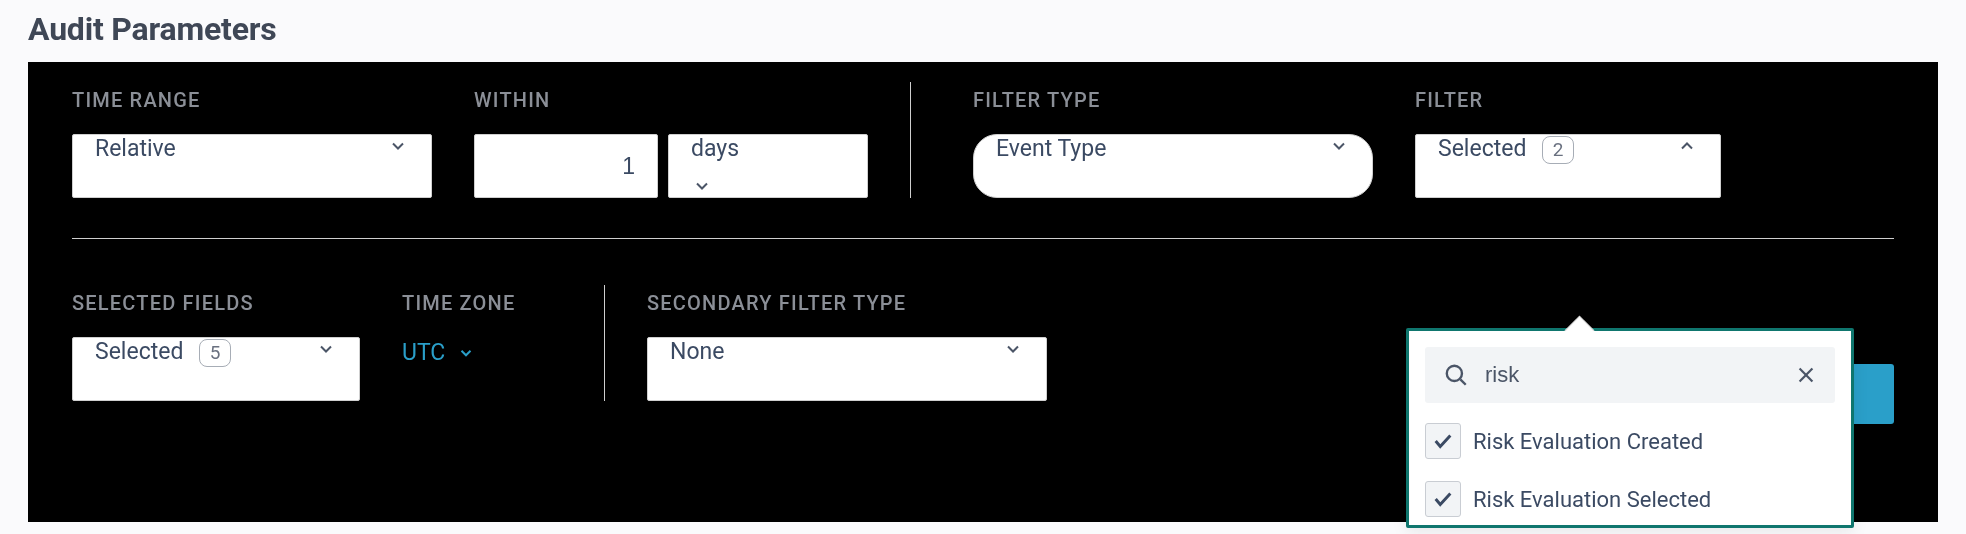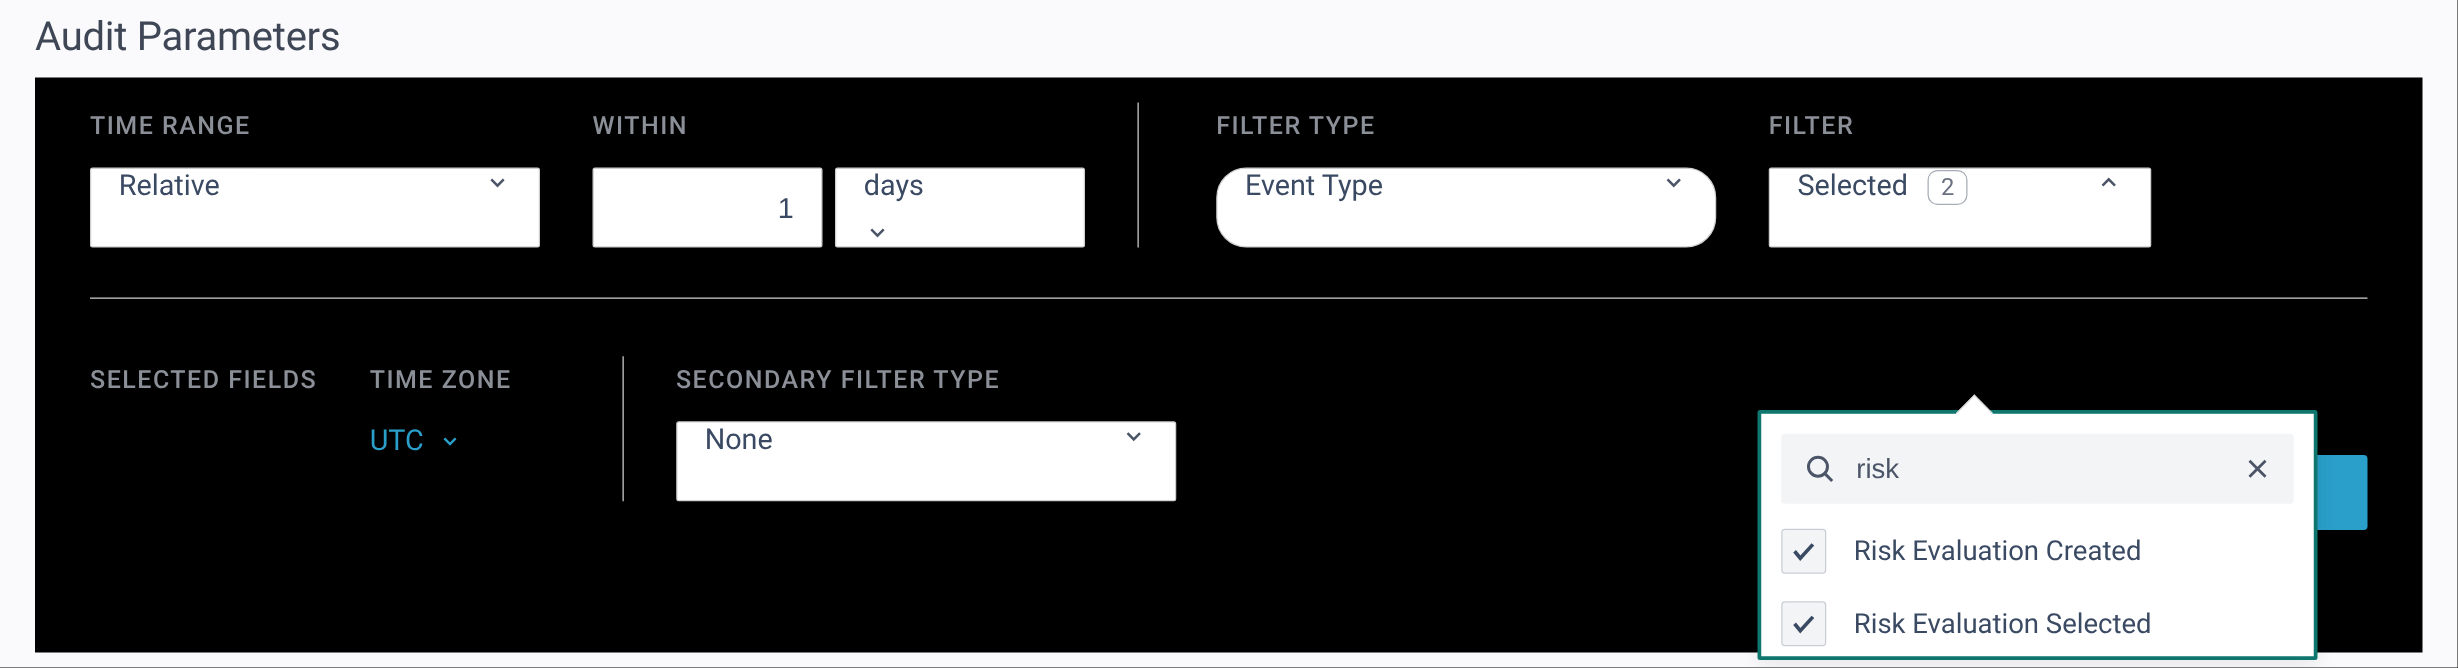--- a/index.html
+++ b/index.html
@@ -9,21 +9,21 @@
     width: 1966px;
     height: 534px;
     overflow: hidden;
     color: #4a5366;
   }
   .page {
     padding: 0 28px;
   }
   .page-title {
     font-size: 32px;
-    font-weight: 400;
+    font-weight: 700;
     color: #3f4756;
     padding: 10px 0 14px 0;
     letter-spacing: -0.2px;
   }
   .panel {
     background: #000000;
     padding: 26px 44px 30px 44px;
     position: relative;
     min-height: 460px;
   }
@@ -157,21 +157,21 @@
     outline:none;
   }
   .dd-search .sicon, .dd-search .xicon {
     color:#4b5567;
     display:flex; align-items:center; justify-content:center;
   }
   .dd-items { padding: 12px 16px 8px 16px; display:flex; flex-direction:column; gap:22px; }
   .dd-item {
     display:flex;
     align-items:center;
-    gap:22px;
+    gap:12px;
     cursor:pointer;
   }
   .cb {
     width:36px; height:36px;
     border:1px solid #c9cdd3;
     border-radius:3px;
     background:#f2f4f6;
     display:flex;align-items:center;justify-content:center;
     color:#3b4a63;
   }
@@ -265,20 +265,31 @@
           </span>
         </div>
       </div>
 
     </div>
 
     <div class="row row2">
 
       <div class="field">
         <div class="label">SELECTED FIELDS</div>
+        <div class="select w-selected-fields">
+          <span class="text">
+            <span>Selected</span>
+            <span class="badge">5</span>
+          </span>
+          <span class="chev">
+            <svg width="20" height="20" viewBox="0 0 24 24" fill="none" stroke-width="2.4">
+                <polyline points="6 9 12 15 18 9"></polyline>
+              </svg>
+          </span>
+        </div>
       </div>
 
       <div class="field" style="min-width:160px;">
         <div class="label">TIME ZONE</div>
         <div class="tz-value">
           <span>UTC</span>
           <span class="chev">
             <svg width="18" height="18" viewBox="0 0 24 24" fill="none" stroke-width="2.6">
                 <polyline points="6 9 12 15 18 9"></polyline>
               </svg>

